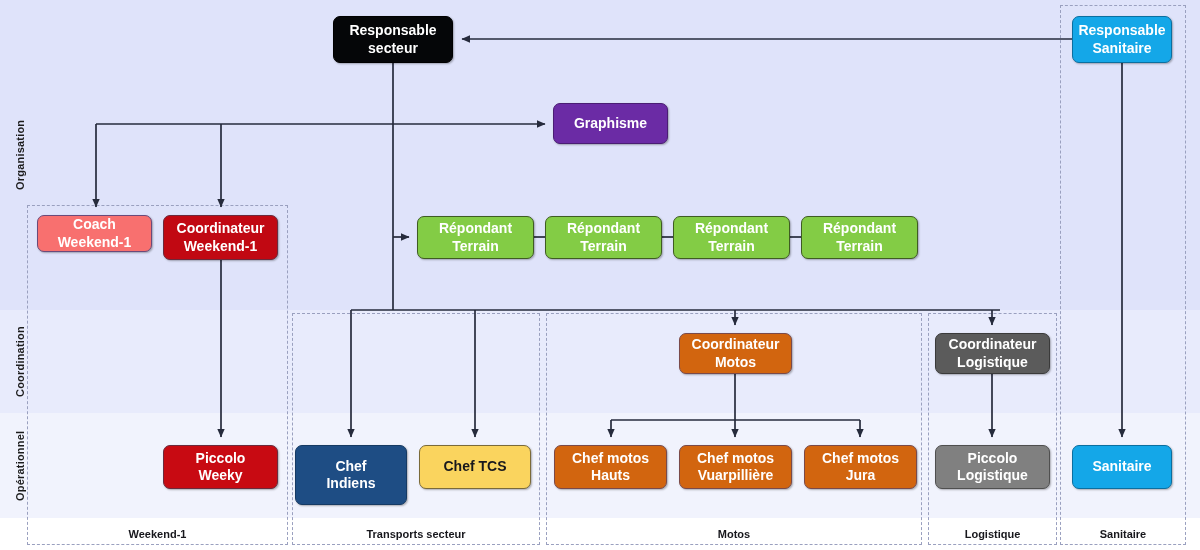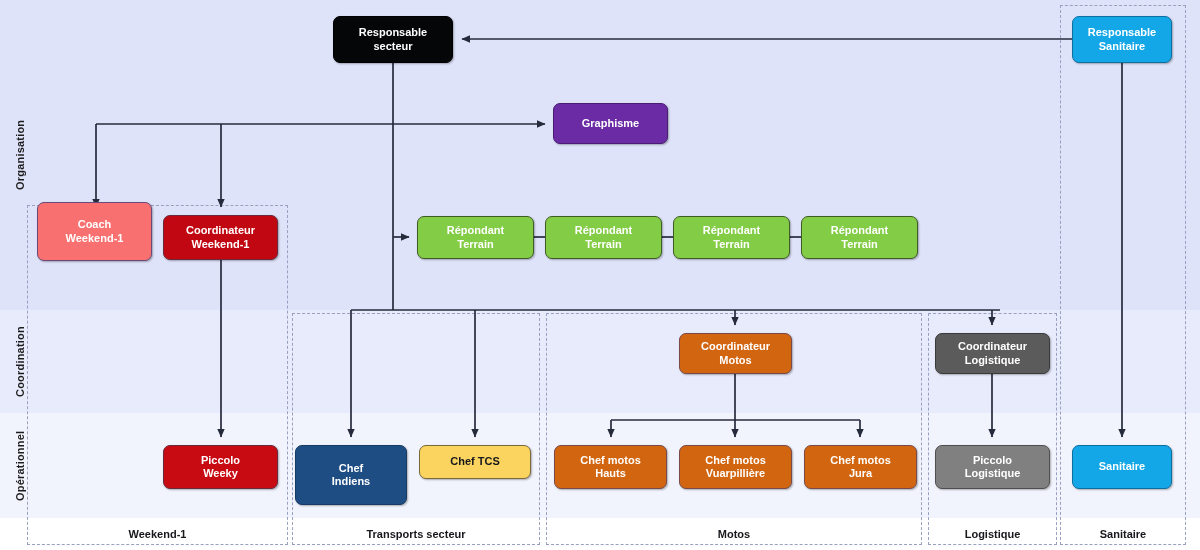--- a/index.html
+++ b/index.html
@@ -47,21 +47,21 @@
     white-space:nowrap;
   }
 
   
   .node{
     position:absolute;
     box-sizing:border-box;
     border-radius:7px;
     display:flex;align-items:center;justify-content:center;
     text-align:center;
-    font-size:11px;font-weight:bold;
+    font-size:14px;font-weight:bold;
     line-height:1.22;
     color:#ffffff;
     padding:2px 4px;
     box-shadow:1px 1px 2px rgba(0,0,0,.30);
     white-space:pre-line;
   }
 
   
   #wires{position:absolute;left:0;top:0;width:1200px;height:550px;pointer-events:none;}
 </style>
@@ -134,41 +134,41 @@
       <path d="M1122,63 L1122,437" marker-end="url(#ah)"></path>
     </g>
   </svg>
 
   <div id="nodes-layer">
       <div class="node" style="left: 333px; top: 16px; width: 120px; height: 47px; background: rgb(5, 6, 8); border: 1.3px solid rgb(0, 0, 0); color: rgb(255, 255, 255);">Responsable
 secteur</div>
       <div class="node" style="left: 1072px; top: 16px; width: 100px; height: 47px; background: rgb(20, 167, 232); border: 1.3px solid rgb(11, 111, 160); color: rgb(255, 255, 255);">Responsable
 Sanitaire</div>
       <div class="node" style="left: 553px; top: 103px; width: 115px; height: 41px; background: rgb(107, 43, 165); border: 1.3px solid rgb(74, 29, 115); color: rgb(255, 255, 255); text-align: right;">Graphisme</div>
-      <div class="node" style="left: 37px; top: 202px; width: 115px; height: 59px; background: rgb(248, 112, 111); border: 1.3px solid rgb(107, 74, 122); color: rgb(255, 255, 255);">Coach
+      <div class="node" style="left: 37px; top: 215px; width: 115px; height: 37px; background: rgb(248, 112, 111); border: 1.3px solid rgb(107, 74, 122); color: rgb(255, 255, 255);">Coach
 Weekend-1</div>
       <div class="node" style="left: 163px; top: 215px; width: 115px; height: 45px; background: rgb(193, 8, 18); border: 1.3px solid rgb(107, 42, 60); color: rgb(255, 255, 255);">Coordinateur
 Weekend-1</div>
       <div class="node" style="left: 417px; top: 216px; width: 117px; height: 43px; background: rgb(131, 204, 69); border: 1.3px solid rgb(63, 92, 35); color: rgb(255, 255, 255);">Répondant
 Terrain</div>
       <div class="node" style="left: 545px; top: 216px; width: 117px; height: 43px; background: rgb(131, 204, 69); border: 1.3px solid rgb(63, 92, 35); color: rgb(255, 255, 255);">Répondant
 Terrain</div>
       <div class="node" style="left: 673px; top: 216px; width: 117px; height: 43px; background: rgb(131, 204, 69); border: 1.3px solid rgb(63, 92, 35); color: rgb(255, 255, 255);">Répondant
 Terrain</div>
       <div class="node" style="left: 801px; top: 216px; width: 117px; height: 43px; background: rgb(131, 204, 69); border: 1.3px solid rgb(63, 92, 35); color: rgb(255, 255, 255);">Répondant
 Terrain</div>
       <div class="node" style="left: 679px; top: 333px; width: 113px; height: 41px; background: rgb(210, 101, 15); border: 1.3px solid rgb(122, 74, 74); color: rgb(255, 255, 255);">Coordinateur
 Motos</div>
       <div class="node" style="left: 935px; top: 333px; width: 115px; height: 41px; background: rgb(91, 91, 91); border: 1.3px solid rgb(58, 58, 58); color: rgb(255, 255, 255);">Coordinateur
 Logistique</div>
       <div class="node" style="left: 163px; top: 445px; width: 115px; height: 44px; background: rgb(200, 10, 18); border: 1.3px solid rgb(107, 42, 60); color: rgb(255, 255, 255);">Piccolo
 Weeky</div>
       <div class="node" style="left: 295px; top: 445px; width: 112px; height: 60px; background: rgb(30, 77, 132); border: 1.3px solid rgb(22, 58, 99); color: rgb(255, 255, 255);">Chef
 Indiens</div>
-      <div class="node" style="left: 419px; top: 445px; width: 112px; height: 34px; background: rgb(250, 212, 94); border: 1.3px solid rgb(122, 106, 58); color: rgb(23, 23, 28);">Chef TCS</div>
+      <div class="node" style="left: 419px; top: 445px; width: 112px; height: 44px; background: rgb(250, 212, 94); border: 1.3px solid rgb(122, 106, 58); color: rgb(23, 23, 28);">Chef TCS</div>
       <div class="node" style="left: 554px; top: 445px; width: 113px; height: 44px; background: rgb(210, 101, 15); border: 1.3px solid rgb(122, 74, 74); color: rgb(255, 255, 255);">Chef motos
 Hauts</div>
       <div class="node" style="left: 679px; top: 445px; width: 113px; height: 44px; background: rgb(210, 101, 15); border: 1.3px solid rgb(122, 74, 74); color: rgb(255, 255, 255);">Chef motos
 Vuarpillière</div>
       <div class="node" style="left: 804px; top: 445px; width: 113px; height: 44px; background: rgb(210, 101, 15); border: 1.3px solid rgb(122, 74, 74); color: rgb(255, 255, 255);">Chef motos
 Jura</div>
       <div class="node" style="left: 935px; top: 445px; width: 115px; height: 44px; background: rgb(128, 128, 128); border: 1.3px solid rgb(79, 79, 79); color: rgb(255, 255, 255);">Piccolo
 Logistique</div>
       <div class="node" style="left: 1072px; top: 445px; width: 100px; height: 44px; background: rgb(20, 167, 232); border: 1.3px solid rgb(11, 111, 160); color: rgb(255, 255, 255);">Sanitaire</div>
     </div>

